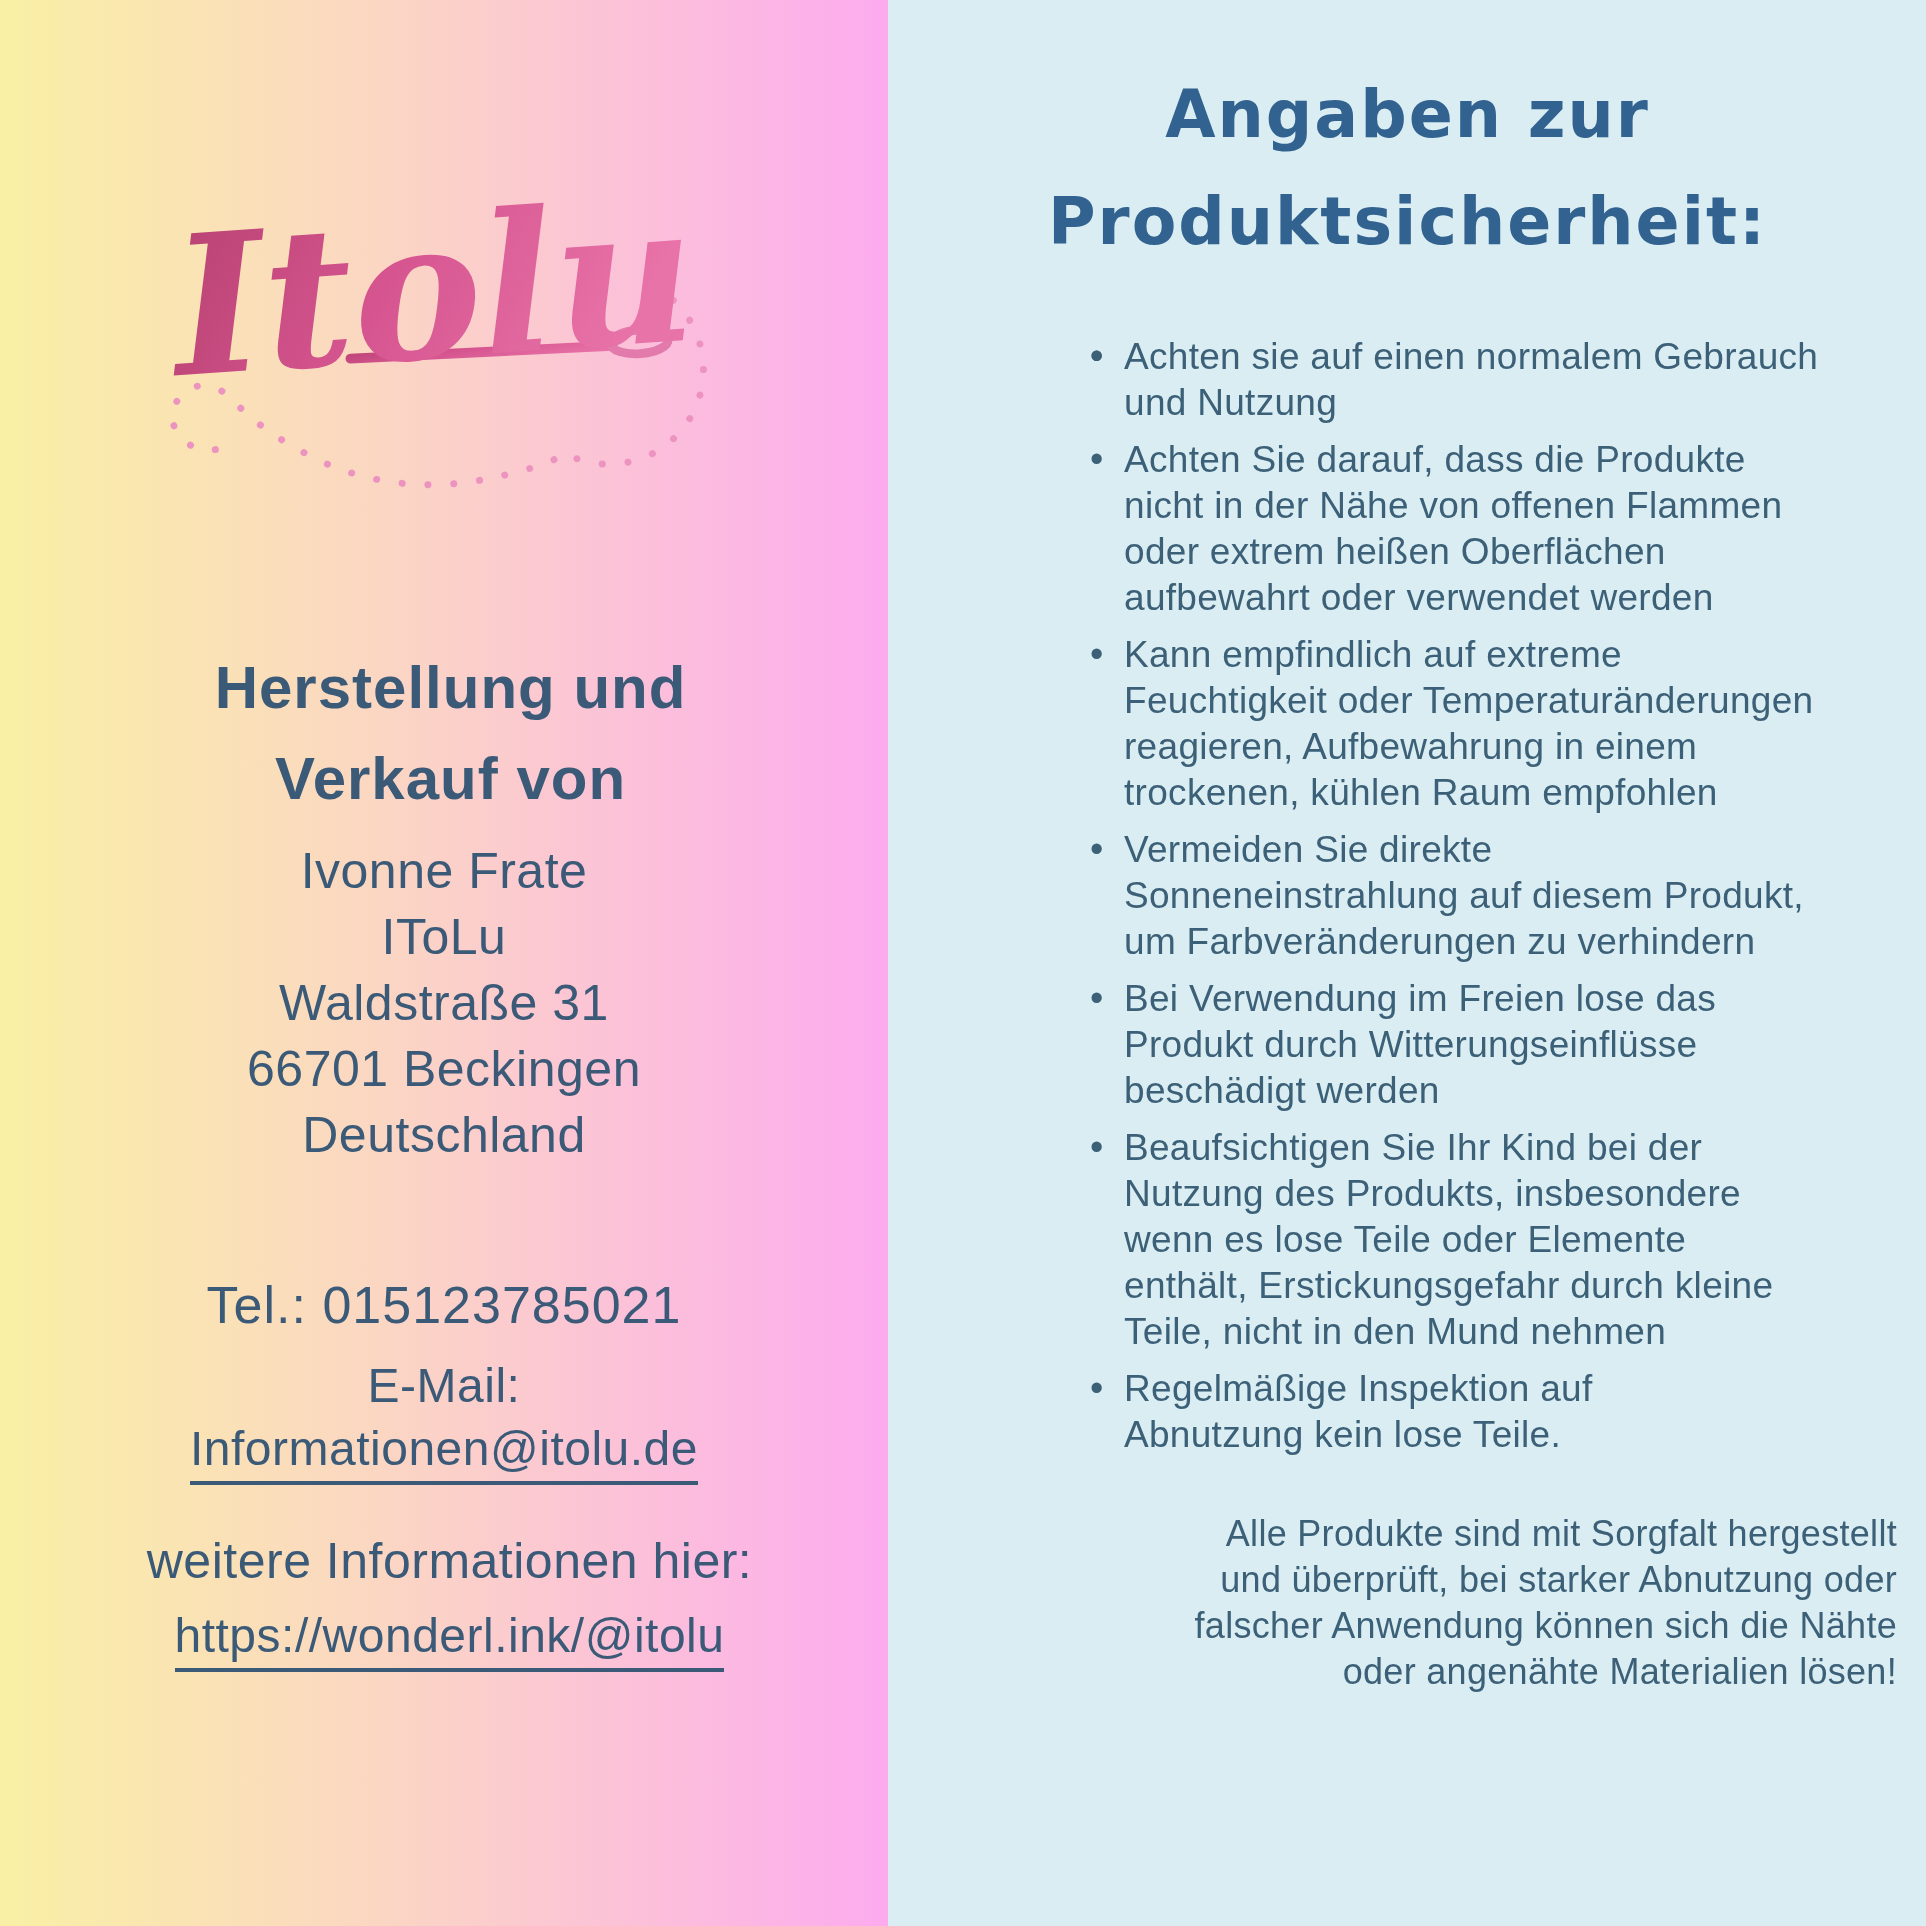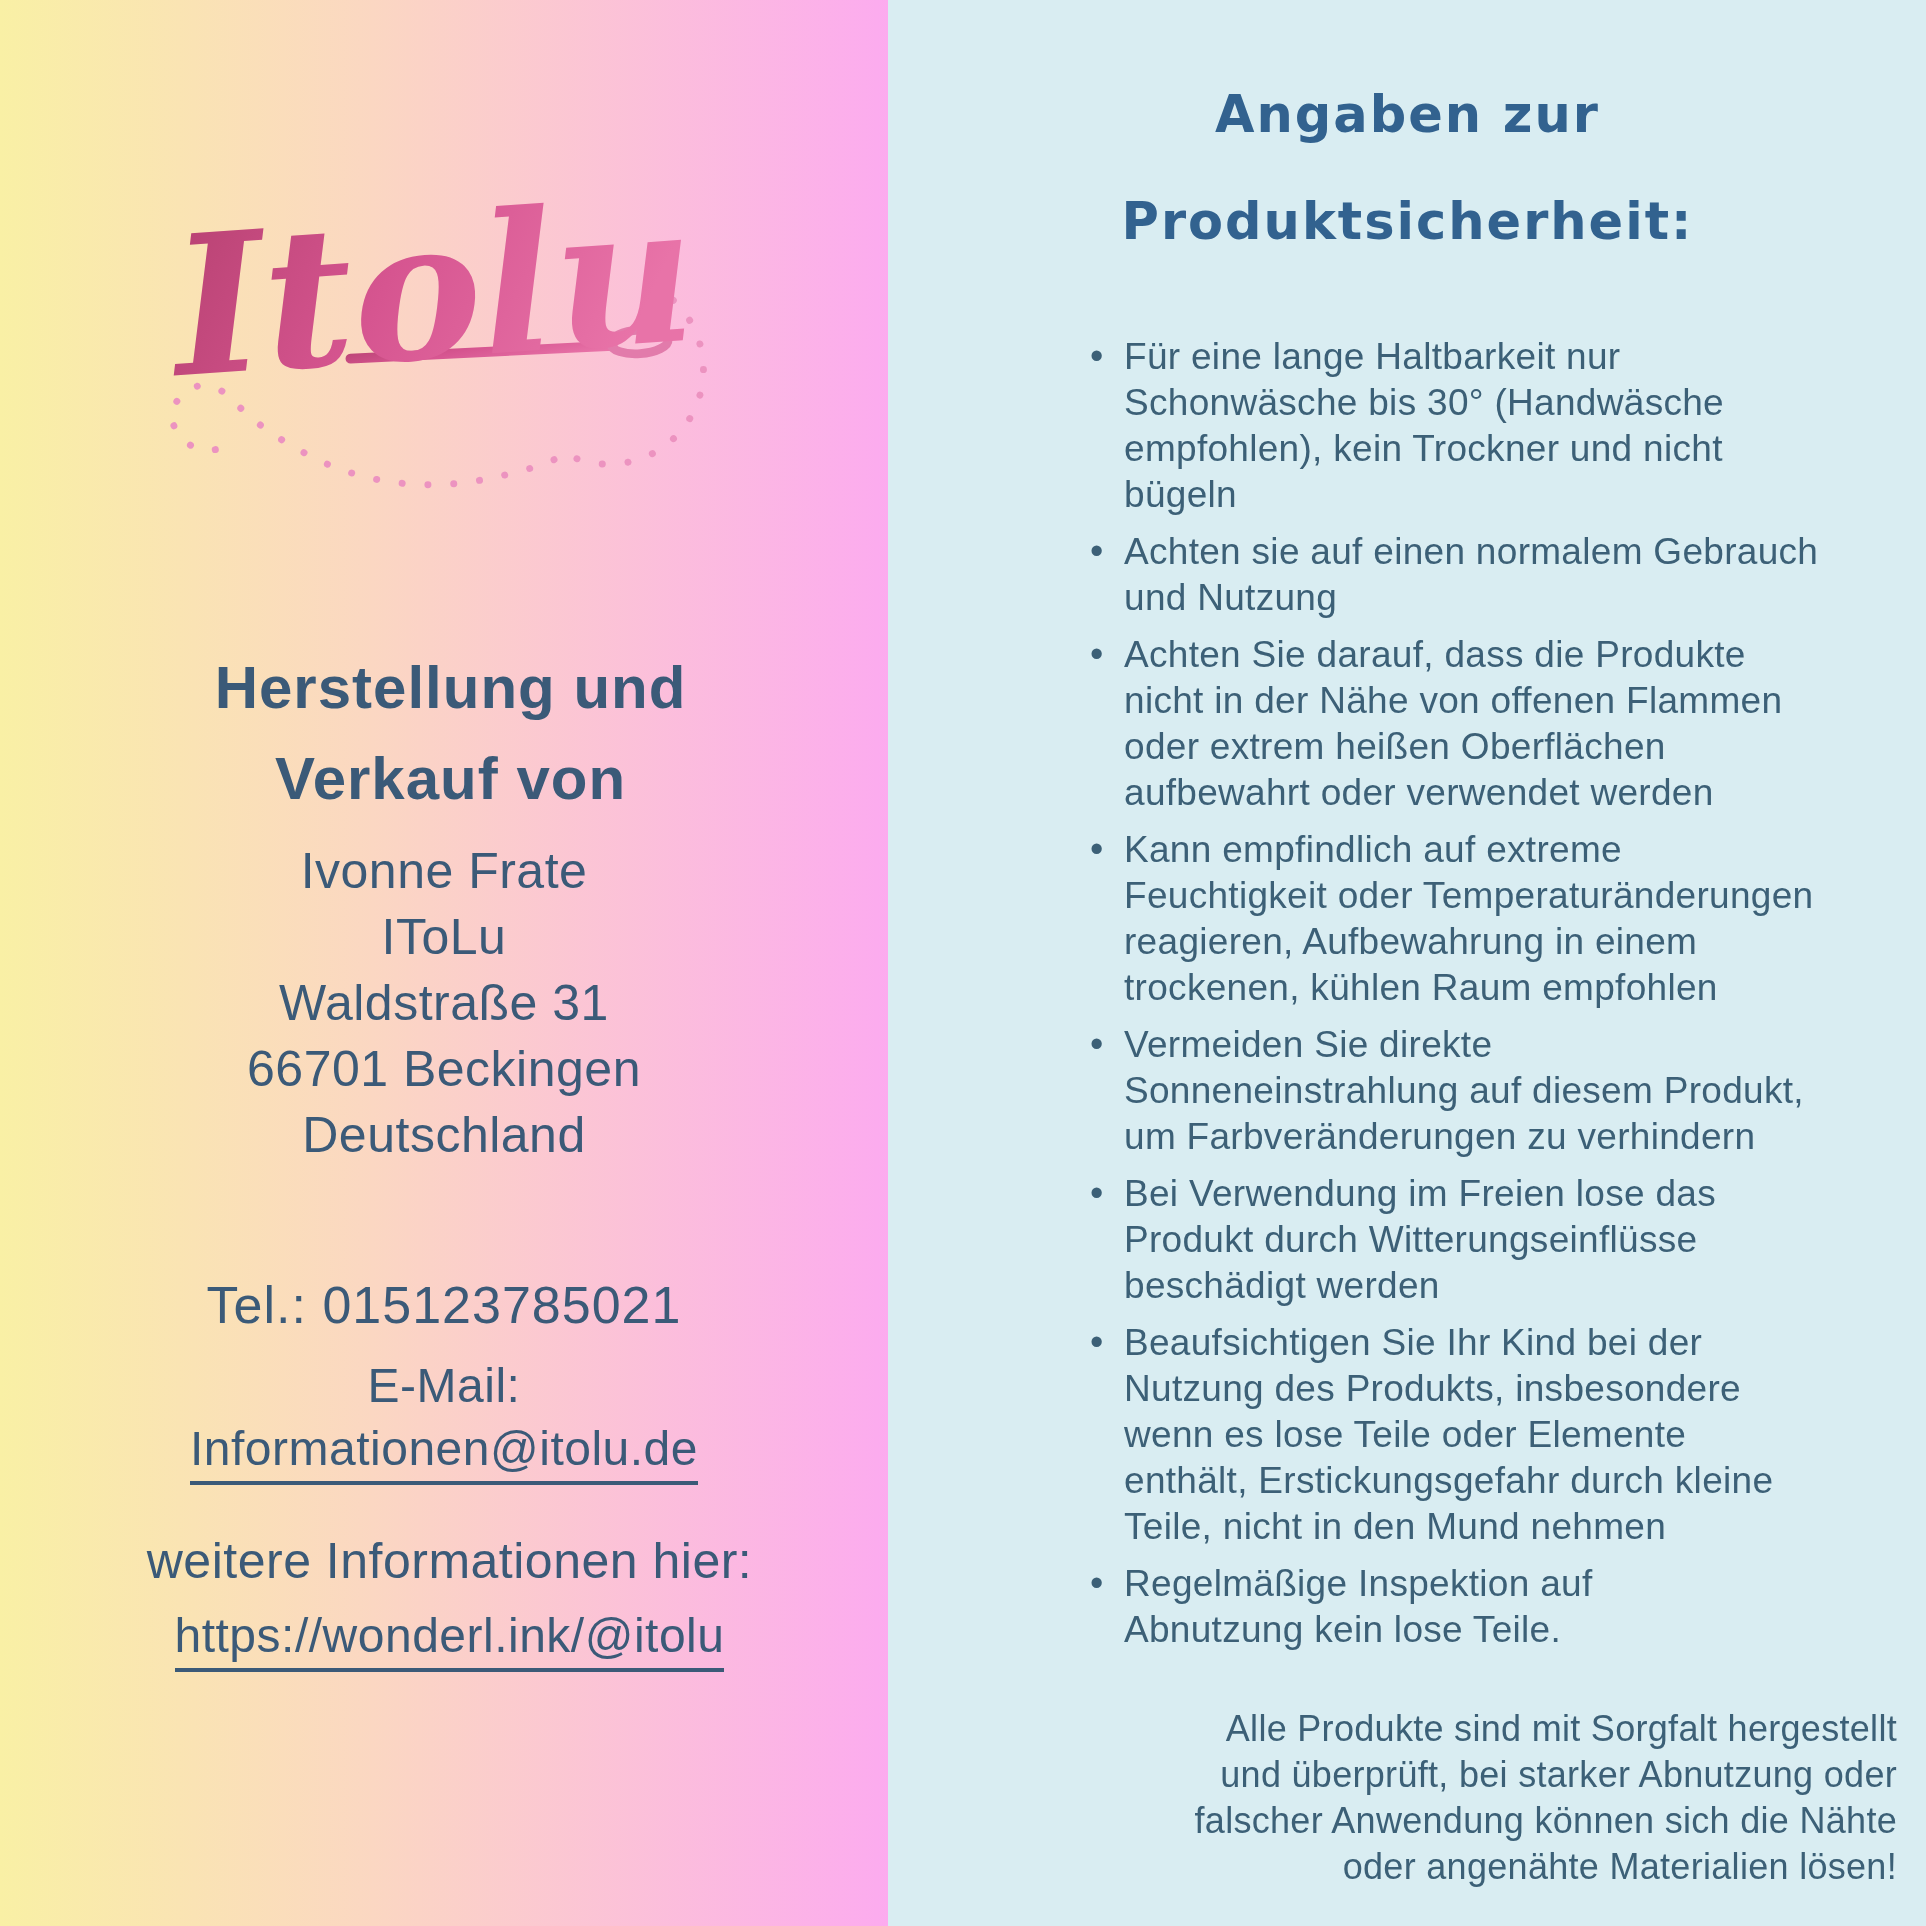--- a/index.html
+++ b/index.html
@@ -26,21 +26,21 @@
   }
 
   
   .right-panel{
     flex:1;height:100%;background:var(--right-bg,#d9edf2);
     box-sizing:border-box;padding-top:61px;
   }
   .safety-title{
     margin:0;text-align:center;color:var(--right-title,#32628f);
     font-family:"DejaVu Sans",sans-serif;font-weight:bold;
-    font-size:51px;line-height:107px;letter-spacing:2px;white-space:pre-line;
+    font-size:65px;line-height:107px;letter-spacing:2px;white-space:pre-line;
   }
   .safety-list{
     list-style:none;margin:59px 0 0 0;padding:0 53px 0 202px;
   }
   .safety-list li{
     position:relative;padding-left:34px;margin-bottom:11px;
     color:var(--right-text,#3c6077);font-size:37px;line-height:46px;
     letter-spacing:0.3px;
   }
   .safety-list .dot{position:absolute;left:0;top:-1px;font-size:38px;}
@@ -110,24 +110,21 @@
       <a class="underlined url" href="#">https://wonderl.ink/@itolu</a>
     </div>
 
   </section>
 
   <section class="right-panel">
     <h1 class="safety-title">Angaben zur
 Produktsicherheit:</h1>
 
     <ul class="safety-list">
-        <li><span class="dot">•</span><span class="item-text">Für eine lange Haltbarkeit nur
-Schonwäsche bis 30° (Handwäsche
-empfohlen), kein Trockner und nicht
-bügeln</span></li>
+        <li><span class="dot">•</span></li>
         <li><span class="dot">•</span><span class="item-text">Achten sie auf einen normalem Gebrauch
 und Nutzung</span></li>
         <li><span class="dot">•</span><span class="item-text">Achten Sie darauf, dass die Produkte
 nicht in der Nähe von offenen Flammen
 oder extrem heißen Oberflächen
 aufbewahrt oder verwendet werden</span></li>
         <li><span class="dot">•</span><span class="item-text">Kann empfindlich auf extreme
 Feuchtigkeit oder Temperaturänderungen
 reagieren, Aufbewahrung in einem
 trockenen, kühlen Raum empfohlen</span></li>

